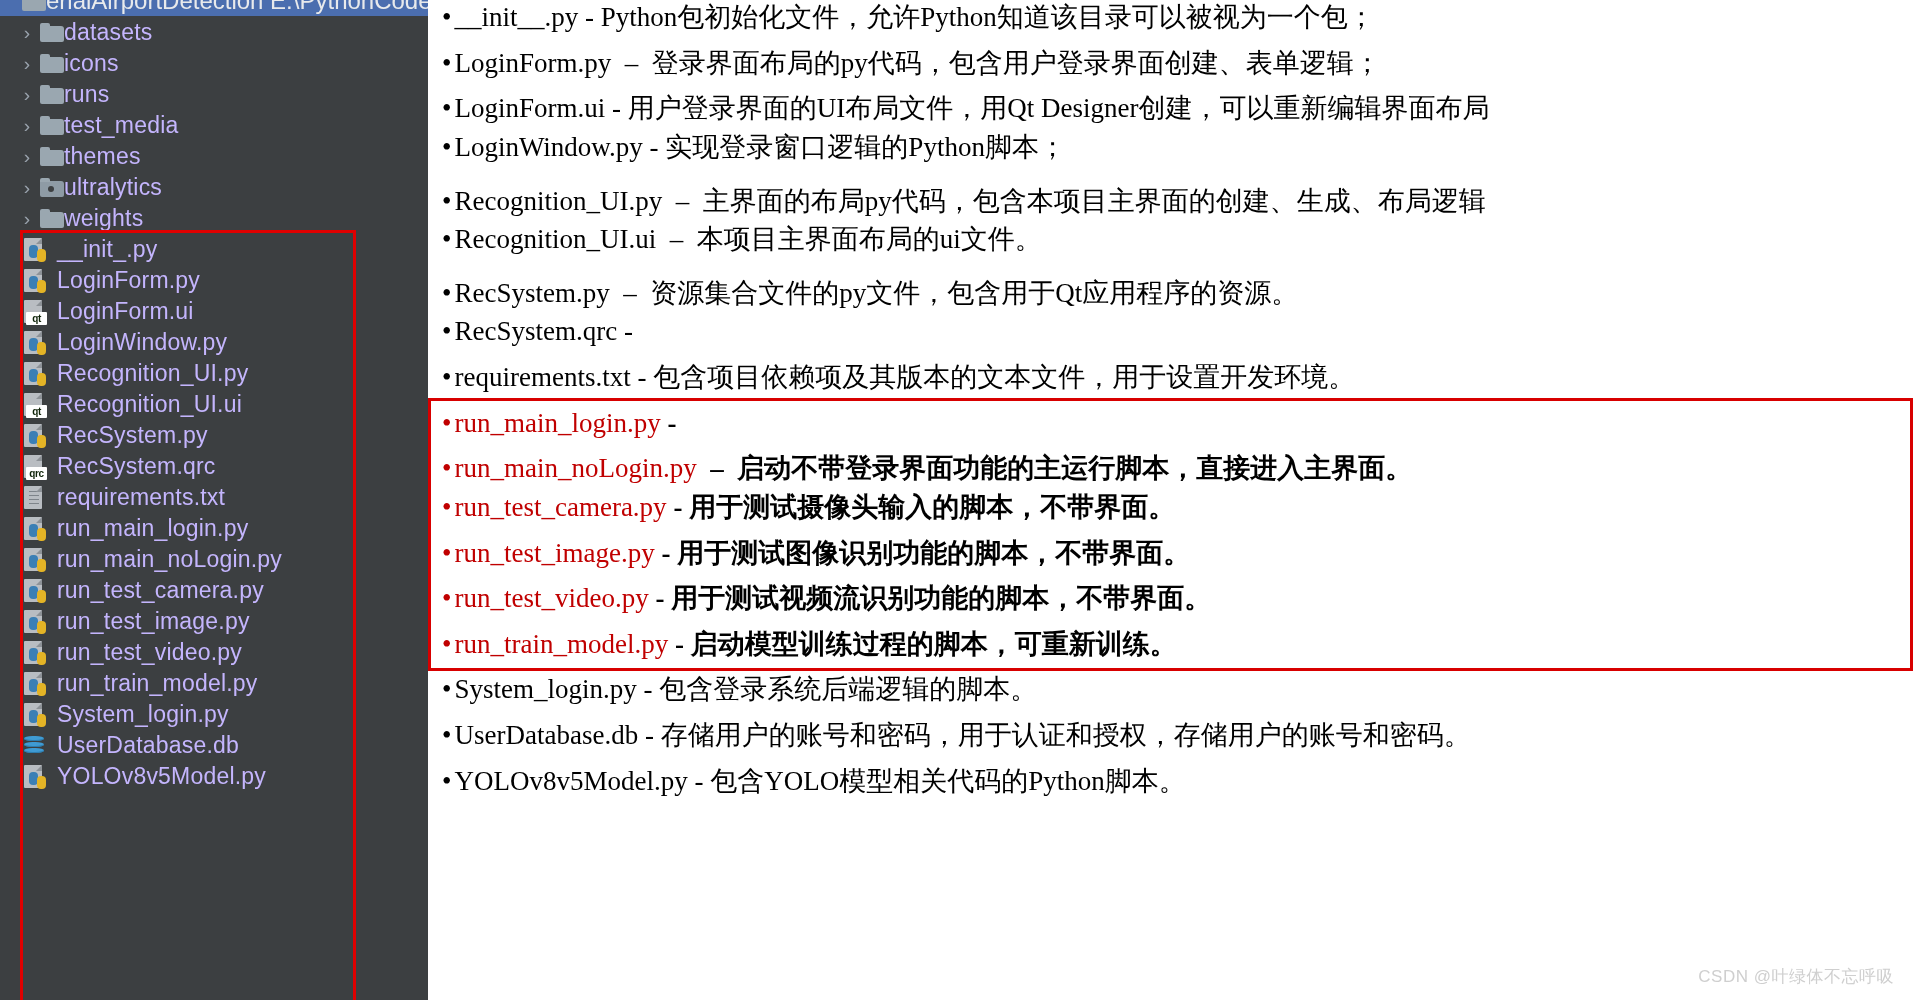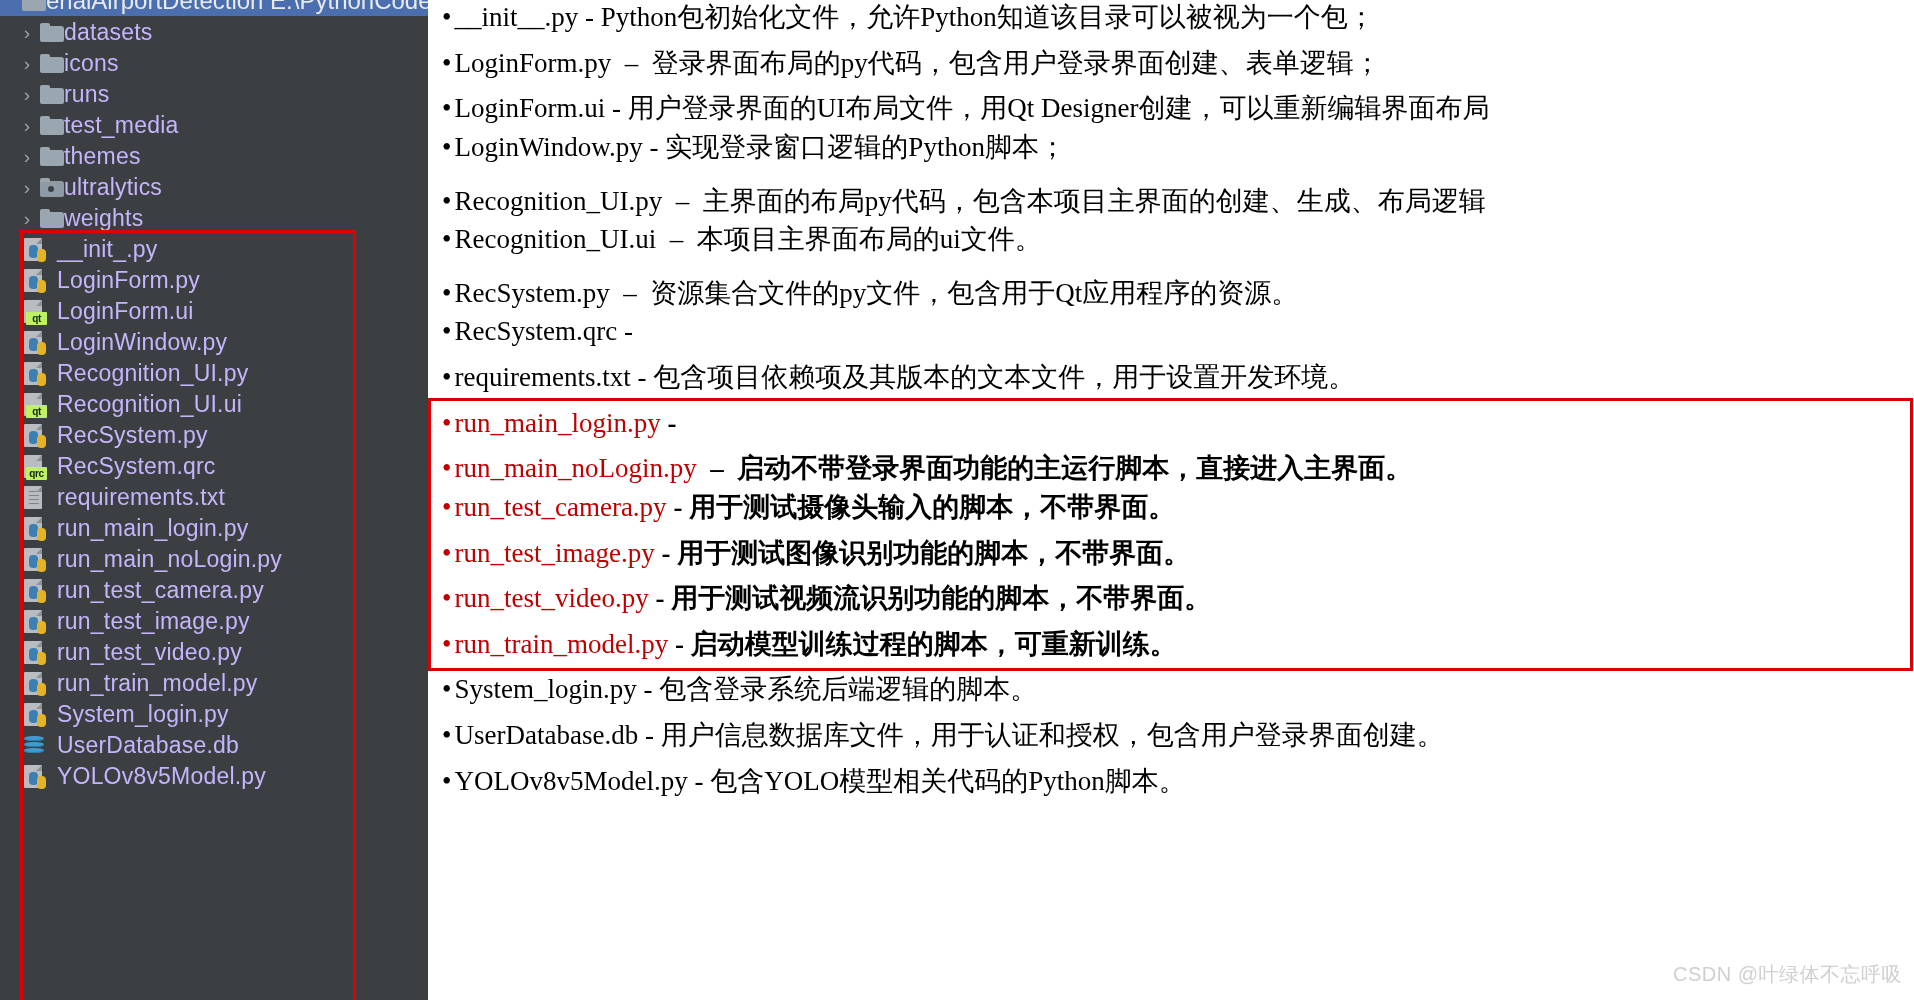--- a/index.html
+++ b/index.html
@@ -140,21 +140,21 @@
   }
   .py-badge .b1, .py-badge .b2{
     position:absolute; width:9px; height:13px; border-radius:4px;
   }
   .py-badge .b1{ left:0; top:0; background:#3b7fb5; }
   .py-badge .b2{ right:0; bottom:0; background:#e4b426; }
   
   .tag-badge{
     position:absolute; left:4px; bottom:-1px;
     min-width:17px; height:13px;
-    background:#bef264;
+    background:#ffffff;
     color:#10250a;
     font-family:"Liberation Sans", sans-serif;
     font-size:10px;
     font-weight:bold;
     line-height:13px;
     text-align:center;
     padding:0 2px;
     border-radius:1px;
     letter-spacing:-0.4px;
   }
@@ -224,25 +224,25 @@
     pointer-events:none;
     z-index:4;
   }
   .hl .bullet, .hl .fname{ color:#c00000; }
   .hl .desc, .hl .sep{ color:#000000; font-weight:bold; }
   .hl .desc{ font-family:"Liberation Sans","DejaVu Sans",sans-serif; }
 
   
   #watermark{
     position:absolute;
-    right:12px;
+    right:20px;
     bottom:12px;
     color:#cfcfcf;
     font-family:"Liberation Sans","DejaVu Sans",sans-serif;
-    font-size:20px;
+    font-size:17px;
     letter-spacing:0.5px;
     white-space:nowrap;
   }
 </style>
 </head>
 <body>
 
 <div id="root">
 
   <div id="tree-panel">
@@ -562,21 +562,21 @@
         <div class="para gap-md">
           <span class="bullet">•</span>
           <span class="fname">System_login.py</span>
           <span class="sep"> - </span>
           <span class="desc">包含登录系统后端逻辑的脚本。</span>
         </div>
         <div class="para gap-md">
           <span class="bullet">•</span>
           <span class="fname">UserDatabase.db</span>
           <span class="sep"> - </span>
-          <span class="desc">用户信息数据库文件，用于认证和授权，包含用户登录界面创建。</span>
+          <span class="desc">存储用户的账号和密码，用于认证和授权，存储用户的账号和密码。</span>
         </div>
         <div class="para gap-md">
           <span class="bullet">•</span>
           <span class="fname">YOLOv8v5Model.py</span>
           <span class="sep"> - </span>
           <span class="desc">包含YOLO模型相关代码的Python脚本。</span>
         </div>
       </div>
     <div id="doc-redbox" style="top: 398px; left: 0px; right: 1px; height: 273px;"></div>
     <div id="watermark">CSDN @叶绿体不忘呼吸</div>

